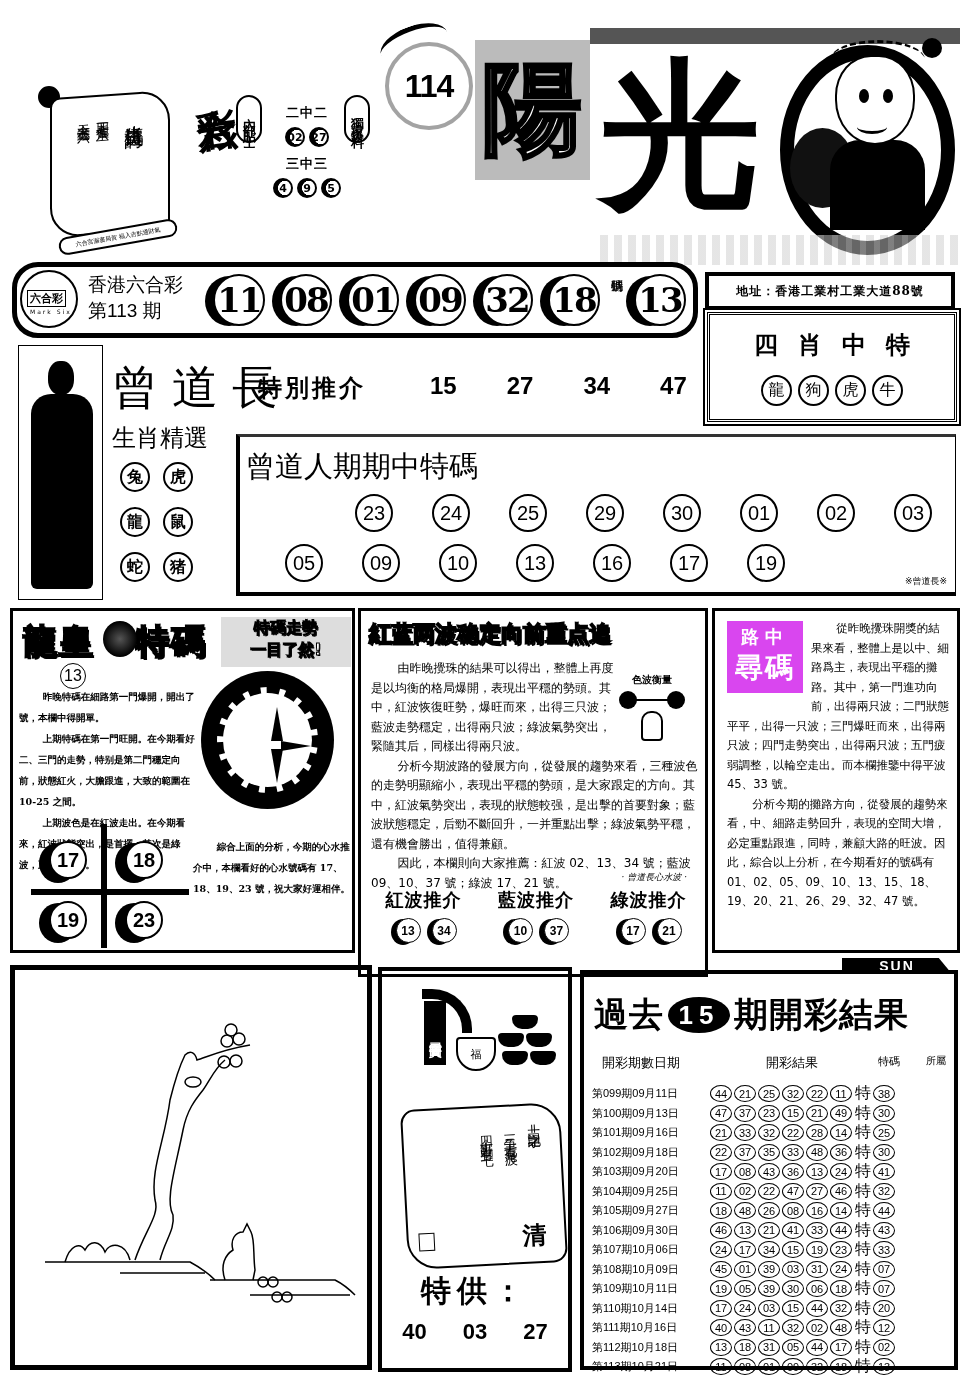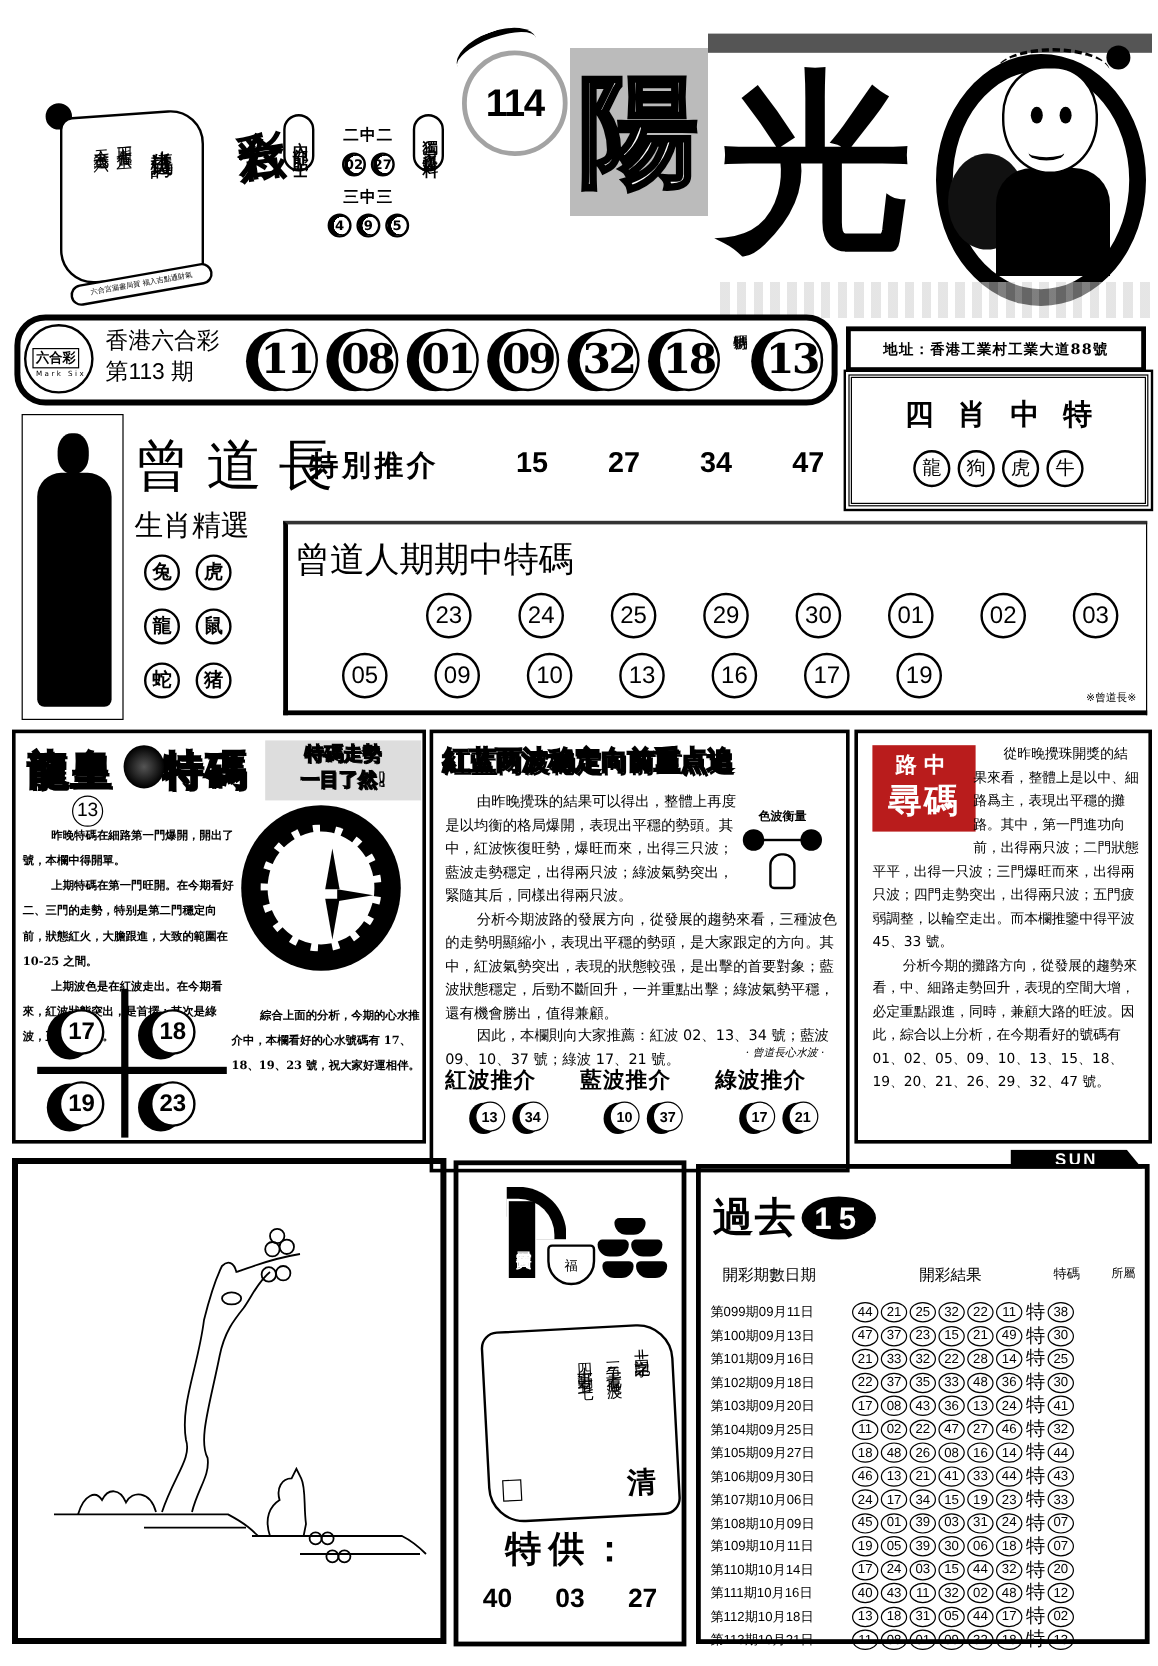--- a/index.html
+++ b/index.html
@@ -111,28 +111,28 @@
   .mid-text p { text-indent: 2.2em; }
   .mid-text .narrow { width: 250px; }
   .weightlift { position:absolute; right: 18px; top: 62px; width: 70px; text-align:center; font-size: 10px; font-weight: bold; }
   .barbell { margin: 4px auto 0; width: 66px; height: 18px; position: relative; }
   .barbell::before, .barbell::after { content:""; position:absolute; top:0; width: 18px; height: 18px; border-radius:50%; background:#000; }
   .barbell::before { left: 0; } .barbell::after { right: 0; }
   .bar { position:absolute; left: 10px; top: 8px; width: 46px; height: 2px; background:#000; }
   .lifter { margin: 2px auto 0; width: 22px; height: 30px; border: 2px solid #000; border-radius: 10px 10px 4px 4px; }
   .mid-sign { position:absolute; right: 18px; top: 260px; font-size: 9px; font-style: italic; }
   .wave-groups { position:absolute; left: 10px; top: 277px; width: 330px; display:flex; justify-content: space-between; }
-  .wave-group { width: 105px; text-align:left; }
+  .wave-group { width: 105px; text-align:center; }
   .wave-title { font-size: 18px; font-weight: bold; letter-spacing: 1px; }
   .wave-balls { display:flex; justify-content:center; gap: 6px; margin-top: 6px; }
   .wball { width: 30px; height: 28px; position:relative; }
   .wball::before { content:""; position:absolute; left:0; top:1px; width: 24px; height: 26px; border-radius:50%; background:#000; }
   .wball span { position:absolute; right:0; top:0; width:25px; height:25px; border-radius:50%; background:#fff; border:1px solid #000; font-size: 12px; font-weight:bold; display:flex; align-items:center; justify-content:center; font-family: "Liberation Sans", sans-serif; }
 
-  .road-badge { position:absolute; left: 12px; top: 10px; width: 86px; height: 72px; background: #b91c1c; color:#fff; text-align:center; font-weight:bold; }
+  .road-badge { position:absolute; left: 12px; top: 10px; width: 76px; height: 72px; background: #d946ef; color:#fff; text-align:center; font-weight:bold; }
   .road-badge .l1 { font-size: 18px; padding-top: 4px; letter-spacing: 6px; }
   .road-badge .l2 { font-size: 28px; letter-spacing: 2px; }
   .right-text { position:absolute; left: 12px; top: 8px; width: 224px; font-size: 11.5px; line-height: 19.5px; }
   .right-text .float { float: left; width: 84px; height: 96px; }
   .right-text p { text-indent: 2.2em; }
 
   
   .p-scene { left: 10px; top: 965px; width: 362px; height: 405px; border: 5px solid #000; }
   .p-treasure { left: 378px; top: 967px; width: 194px; height: 405px; border: 4px solid #000; }
   .p-history { left: 580px; top: 970px; width: 378px; height: 400px; border: 4px solid #000; }
@@ -459,20 +459,21 @@
     <span>03</span>
     <span>27</span>
   </div>
 </div>
 
 <div class="abs sun-tab">SUN</div>
 <div class="abs p-history">
   <div class="h-title">
     <span>過去</span>
     <span class="h-badge">15</span>
+    <span>期開彩結果</span>
   </div>
   <div class="h-head">
     <span style="left:6px">開彩期數日期</span>
     <span style="left:170px">開彩結果</span>
     <span style="left:282px;font-size:11px">特碼</span>
     <span style="left:330px;font-size:10px">所屬</span>
   </div>
   <div class="h-rows" id="history-rows">
       <div class="h-row">
         <span class="h-period">第099期09月11日</span>

